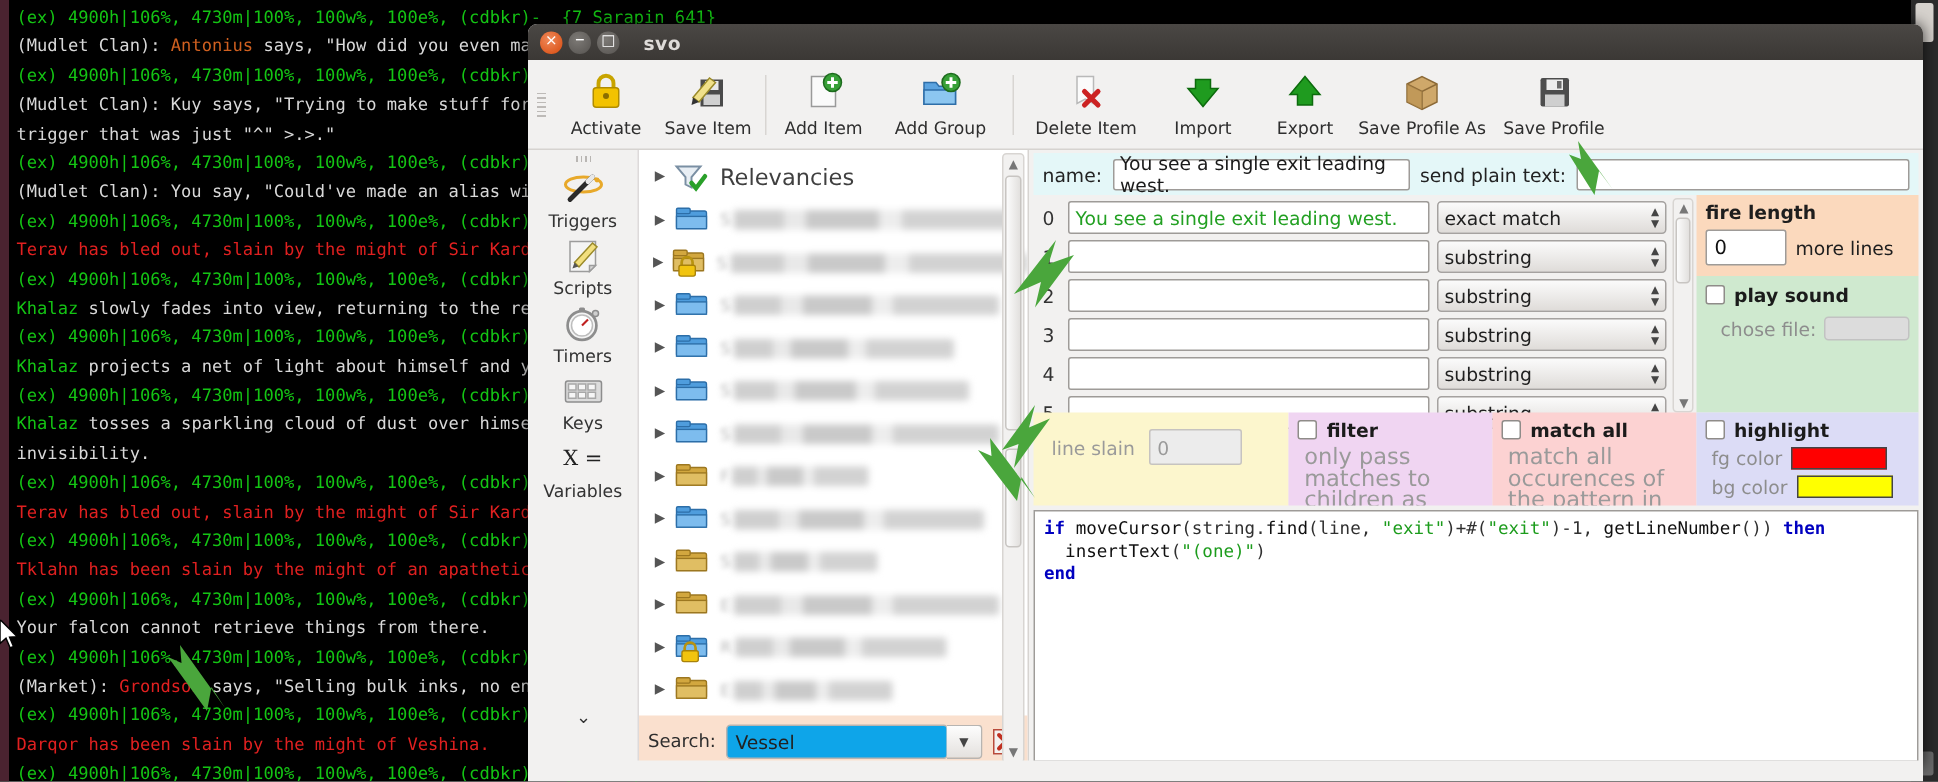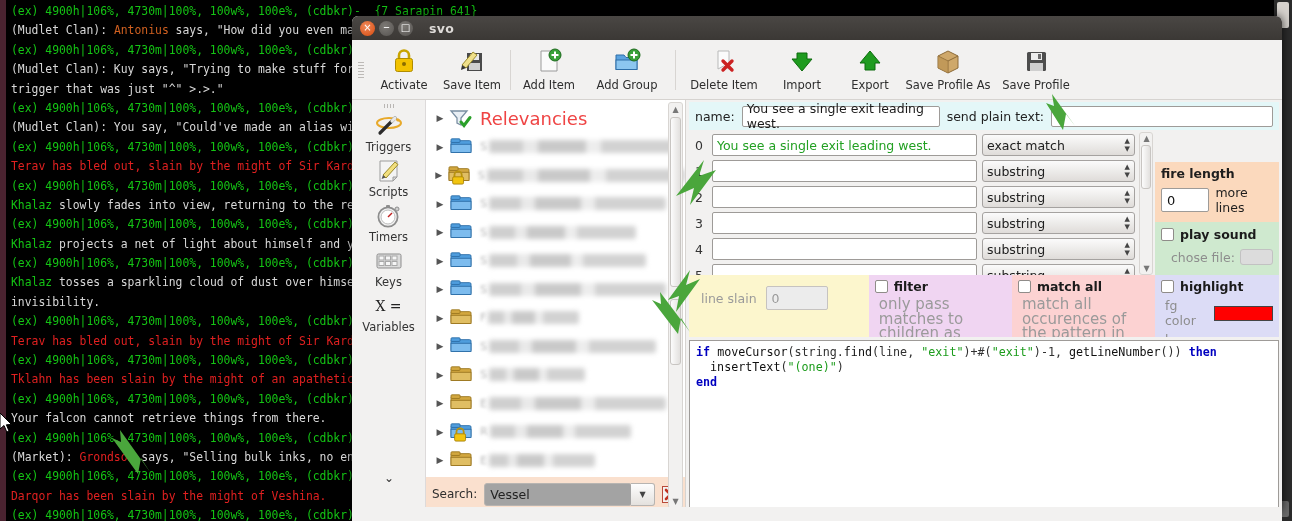--- a/index.html
+++ b/index.html
@@ -96,21 +96,21 @@
   .trow .lead { font-size:11px; color:#b8b8b8; margin-right:2px; filter:blur(1.6px); }
   #tree-scroll { position:absolute; right:2px; top:2px; bottom:2px; width:15px;
                  background:#f2f1f0; border:1px solid #d8d5d2; border-radius:3px; }
   #tree-scroll .sthumb { position:absolute; left:1px; top:14px; width:11px; height:170px;
                          background:linear-gradient(90deg,#fcfcfc,#e2e0de); border:1px solid #c8c5c2; border-radius:3px; }
   #tree-scroll .sthumb2 { position:absolute; left:1px; top:196px; width:11px; height:66px;
                          background:linear-gradient(90deg,#fcfcfc,#e2e0de); border:1px solid #c8c5c2; border-radius:3px; }
   .sarr { position:absolute; left:2px; width:9px; height:9px; color:#777; font-size:8px; text-align:center; line-height:9px; }
   #searchbar { height:34px; background:#fae0ce; display:flex; align-items:center; padding:0 6px; gap:7px; }
   #searchbar .slbl { font-size:12px; color:#2e2e2e; }
-  #search-input { flex:1; height:23px; background:#a3a3a3; border:1px solid #b7b4b1; border-radius:3px;
+  #search-input { flex:1; height:23px; background:#0ea5e9; border:1px solid #b7b4b1; border-radius:3px;
                   font-size:12.5px; color:#222; padding:0 5px; display:flex; align-items:center; }
   #search-drop { width:24px; height:23px; background:linear-gradient(#fdfdfd,#e4e1de);
                  border:1px solid #b7b4b1; border-left:none; border-radius:0 3px 3px 0;
                  display:flex; align-items:center; justify-content:center; font-size:8px; color:#444; margin-left:-8px; }
   #search-clear { width:17px; height:17px; background:#f4f2f0; border:1px solid #b94a3a;
                   display:flex; align-items:center; justify-content:center; }
 
   
   #editor { flex:1; background:#f2f1f0; display:flex; flex-direction:column; padding:2px 3px 3px 3px; }
   #namebar { height:28px; background:#e4f7f8; display:flex; align-items:center; gap:7px; padding:0 6px; }
@@ -131,41 +131,41 @@
   .pcombo { width:153px; height:22px; background:linear-gradient(#fbfbfb,#dfdcd9);
             border:1px solid #a5a2a0; border-radius:3px; font-size:12.5px; color:#202020;
             display:flex; align-items:center; padding:0 4px; position:relative; }
   .pcombo .sp { position:absolute; right:4px; top:1px; display:flex; flex-direction:column;
                 justify-content:center; height:18px; color:#444; font-size:7px; line-height:8px; }
   #pat-scroll { width:14px; margin:2px 2px 0 2px; background:#f2f1f0; border:1px solid #d8d5d2; border-radius:3px; position:relative; }
   #pat-scroll .sthumb { position:absolute; left:1px; top:12px; width:10px; height:44px;
                         background:linear-gradient(90deg,#fcfcfc,#e2e0de); border:1px solid #c8c5c2; border-radius:3px; }
 
   
-  #rightopts { width:124px; display:flex; flex-direction:column;margin-top:32px; }
+  #rightopts { width:148px; display:flex; flex-direction:column; }
   #fire-length-panel { background:#fbd9bd; padding:4px 6px 7px 6px; }
   #fire-length-panel .hd { font-size:12.5px; font-weight:bold; color:#1e1e1e; }
   #fire-row { display:flex; align-items:center; gap:6px; margin-top:4px; }
   #fire-spin { width:54px; height:24px; background:#fff; border:1px solid #9e9b98; border-radius:2px;
                display:flex; align-items:center; padding-left:5px; font-size:13px; color:#111; position:relative; }
   #play-sound-panel { background:#cfe9cf; flex:1; padding:5px 6px; }
   .cbrow { display:flex; align-items:center; gap:6px; }
   .cbox { width:13px; height:13px; background:#fff; border:1px solid #8f8c89; border-radius:2px; flex:0 0 auto; }
   .cblabel { font-size:12.5px; font-weight:bold; color:#1b1b1b; }
   #chose-file-row { display:flex; align-items:center; gap:5px; margin-top:7px; padding-left:10px; }
   #chose-file-row .lbl { font-size:12.5px; color:#8d8d8d; }
   #chose-file-box { flex:1; height:16px; background:#dcdcdc; border:1px solid #c2c2c2; border-radius:3px; }
 
   
   #optrow { display:flex; height:62px; }
   .optbox { padding:4px 6px; position:relative; overflow:hidden; }
   #opt-multiline { flex:1.28; background:#fcf6cd; }
   #opt-filter { flex:1; background:#f0d5f2; }
   #opt-matchall { flex:1; background:#fcd2d2; }
-  #opt-highlight { width:124px; background:#dcdcf6; }
+  #opt-highlight { width:148px; background:#dcdcf6; }
   .optdesc { font-size:15px; color:#9a9a9a; line-height:14.5px; margin-top:3px; padding-left:4px; }
   #linedelta-row { display:flex; align-items:center; gap:9px; margin-top:7px; padding-left:6px; }
   #linedelta-row .lbl { font-size:12.5px; color:#9a9a9a; }
   #linedelta-spin { width:62px; height:24px; background:#ececec; border:1px solid #c6c3c0; border-radius:2px;
                     display:flex; align-items:center; padding-left:5px; font-size:12.5px; color:#9a9a9a; position:relative; }
   .colorrow { display:flex; align-items:center; gap:6px; margin-top:4px; padding-left:4px; }
   .colorrow .lbl { font-size:12.5px; color:#8d8d8d; }
   .swatch { width:64px; height:15px; border:1px solid #444; }
 
   
@@ -393,21 +393,21 @@
       <div id="tree">
 
         <div class="trow">
           <div class="arrow">▶</div>
           <div class="ficon">
             <svg width="26" height="20" viewBox="0 0 26 20">
               <path d="M3 3 h16 l-6 7 v7 l-4 -2 v-5 Z" fill="#e8eef4" stroke="#7a8fa3" stroke-width="1.3"></path>
               <path d="M13 14 l3 3.5 l6 -8" fill="none" stroke="#2aa02a" stroke-width="3" stroke-linecap="round"></path>
             </svg>
           </div>
-          <span style="font-size:18px;color:#ef4444;">Relevancies</span>
+          <span style="font-size:15px;color:#404040;">Relevancies</span>
         </div>
 
         <div id="tree-rows">
             <div class="trow">
               <div class="arrow">▶</div>
               <div class="ficon"><svg width="26" height="20" viewBox="0 0 26 22">
                   <rect x="2" y="4" width="22" height="13" rx="1.5" fill="#4f9ddd" stroke="#2c6ea8"></rect>
                   <rect x="2" y="2" width="10" height="4" rx="1" fill="#4f9ddd" stroke="#2c6ea8"></rect>
                   <rect x="2" y="8" width="22" height="9" fill="#7dbcee" stroke="#2c6ea8"></rect>
                 </svg></div>

